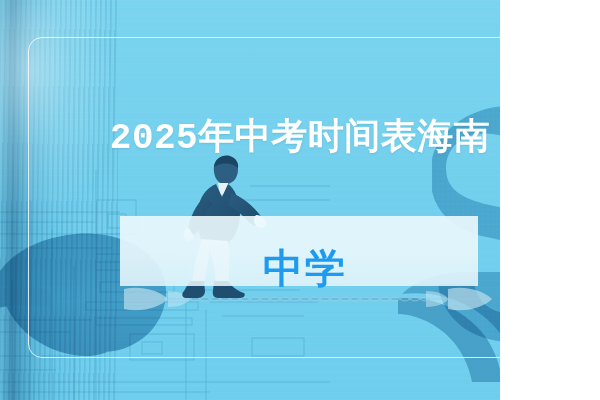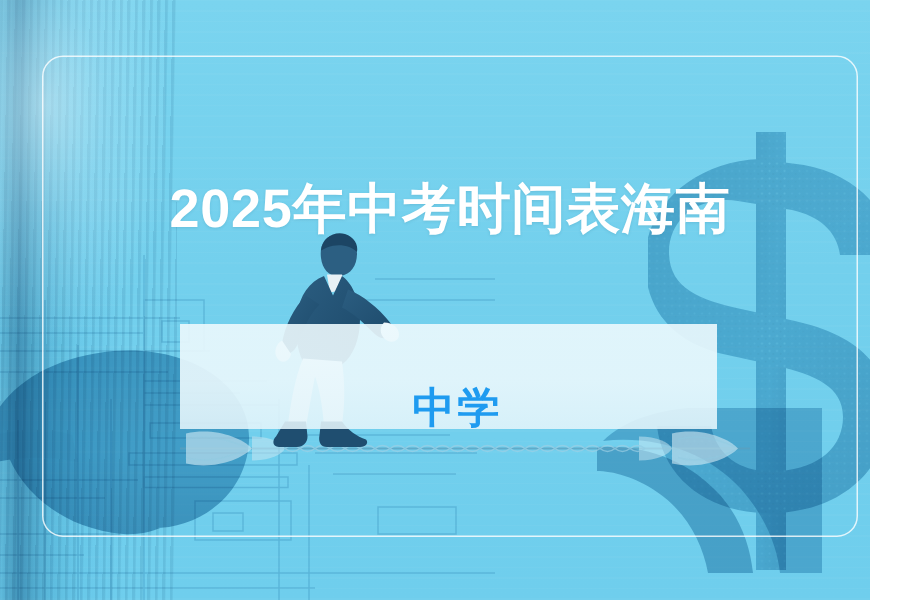--- a/index.html
+++ b/index.html
@@ -2,24 +2,24 @@
 <html><head>
 <meta charset="utf-8">
 <style>
   html, body {
     margin: 0;
     padding: 0;
     background: #ffffff;
   }
   #banner {
     position: relative;
-    width: 580px;
+    width: 500px;
     height: 400px;
     overflow: hidden;
-    font-family: Liberation Sans, sans-serif;
+    font-family: Liberation Mono, monospace;
     background: #15803d;
   }
 
   
   .layer { position: absolute; pointer-events: none; }
 
   #bg-base {
     left: 0; top: 0; width: 600px; height: 400px;
     background:
       linear-gradient(180deg, #7ad4ef 0%, #73d0ed 45%, #6fceed 100%);
@@ -134,21 +134,21 @@
     width: 358px; height: 70px;
     background: linear-gradient(180deg,
         rgba(236,249,253,0.90) 0%,
         rgba(232,247,252,0.92) 55%,
         rgba(228,245,251,0.88) 100%);
     display: flex;
     align-items: center;
     justify-content: center;
   }
   #subtitle {
-    font-size: 28px;
+    font-size: 40px;
     line-height: 48px;
     font-weight: 700;
     color: #1e9bf0;
     letter-spacing: 2px;
     white-space: nowrap;
     transform: translateX(6px);
     margin-top: 41px;
   }
 </style>
 </head>

